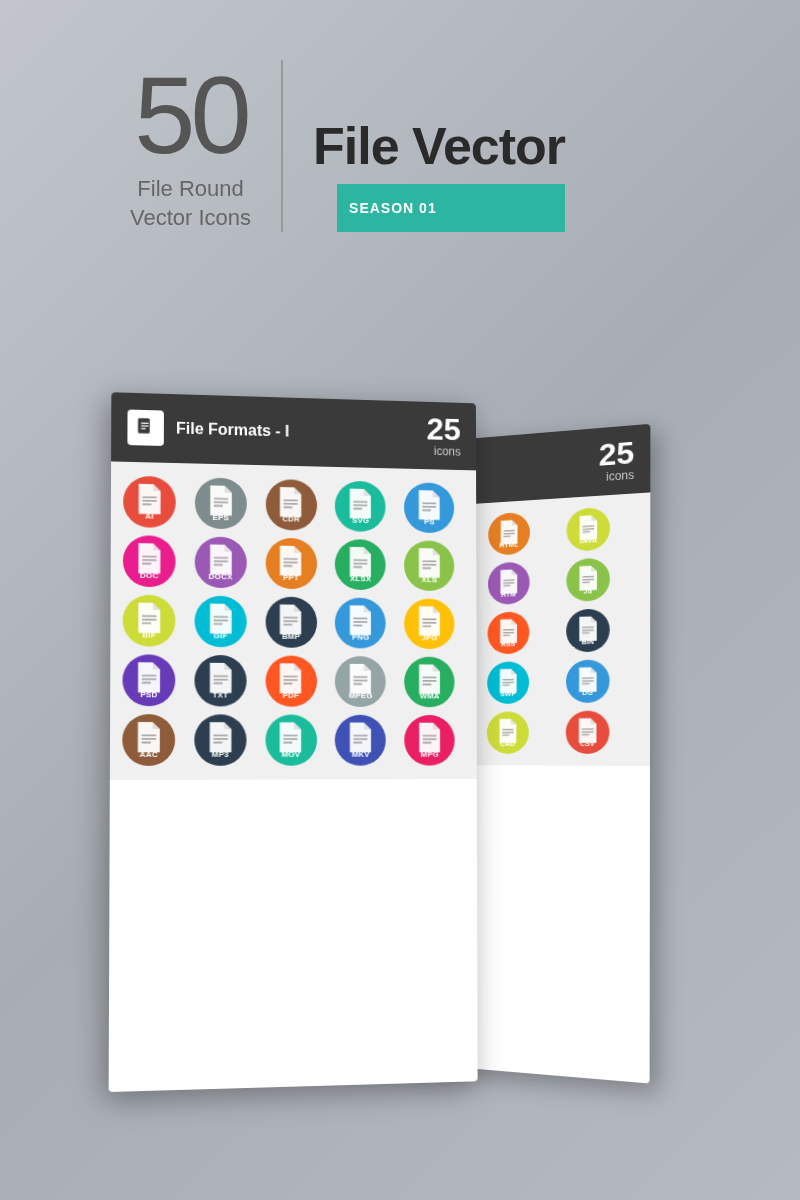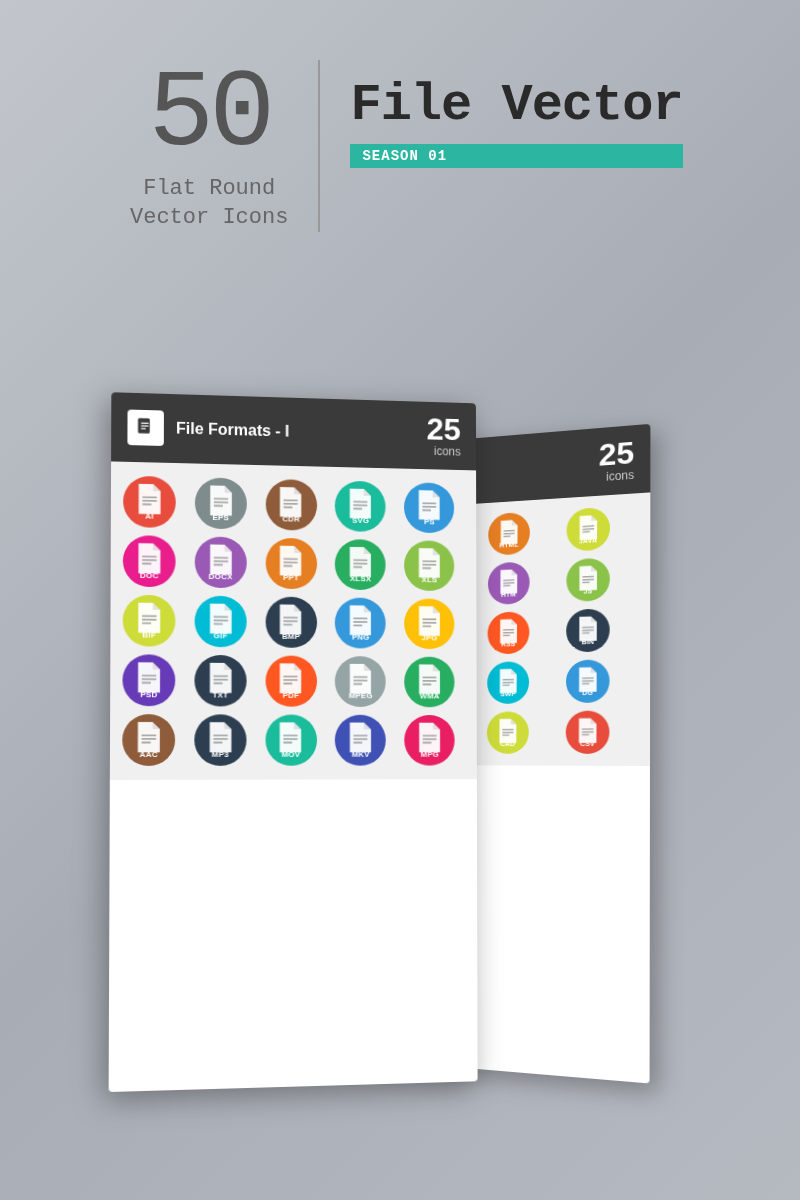--- a/index.html
+++ b/index.html
@@ -18,23 +18,22 @@
       background: linear-gradient(135deg, #c2c6cc 0%, #a8adb5 50%, #b5b9c0 100%);
       position: relative;
     }
 
     
     .header-section {
       position: absolute;
       top: 60px;
       left: 130px;
       display: flex;
-      align-items: flex-start;
+      align-items: flex-end;
       gap: 0;
-      font-family: Liberation Mono, monospace;
     }
 
     .number-block {
       display: flex;
       flex-direction: column;
       align-items: center;
       padding-right: 30px;
       border-right: 2px solid #999;
       margin-right: 30px;
     }
@@ -70,23 +69,24 @@
       line-height: 1;
       letter-spacing: -1px;
     }
 
     .season-badge {
       display: inline-block;
       background: #2cb5a0;
       color: white;
       font-size: 14px;
       font-weight: 700;
-      padding: 4px 12px;
+      padding: 16px 12px;
       margin-top: 12px;
       letter-spacing: 1px;
+      margin-left: 24px;
     }
 
     
     .cards-container {
       position: absolute;
       top: 390px;
       left: 110px;
       width: 620px;
       height: 720px;
       perspective: 1000px;
@@ -245,21 +245,21 @@
   </style>
 </head>
 <body>
 
 <div class="bg">
 
   <div class="header-section">
     <div class="number-block">
       <span class="big-number">50</span>
       <div class="sub-text">
-        <span>Flat Round</span><br>
+        <span>File Round</span><br>
         <span>Vector Icons</span>
       </div>
     </div>
     <div class="title-block">
       <div class="main-title">File Vector</div>
       <div class="season-badge">SEASON 01</div>
     </div>
   </div>
 
   <div class="cards-container">

